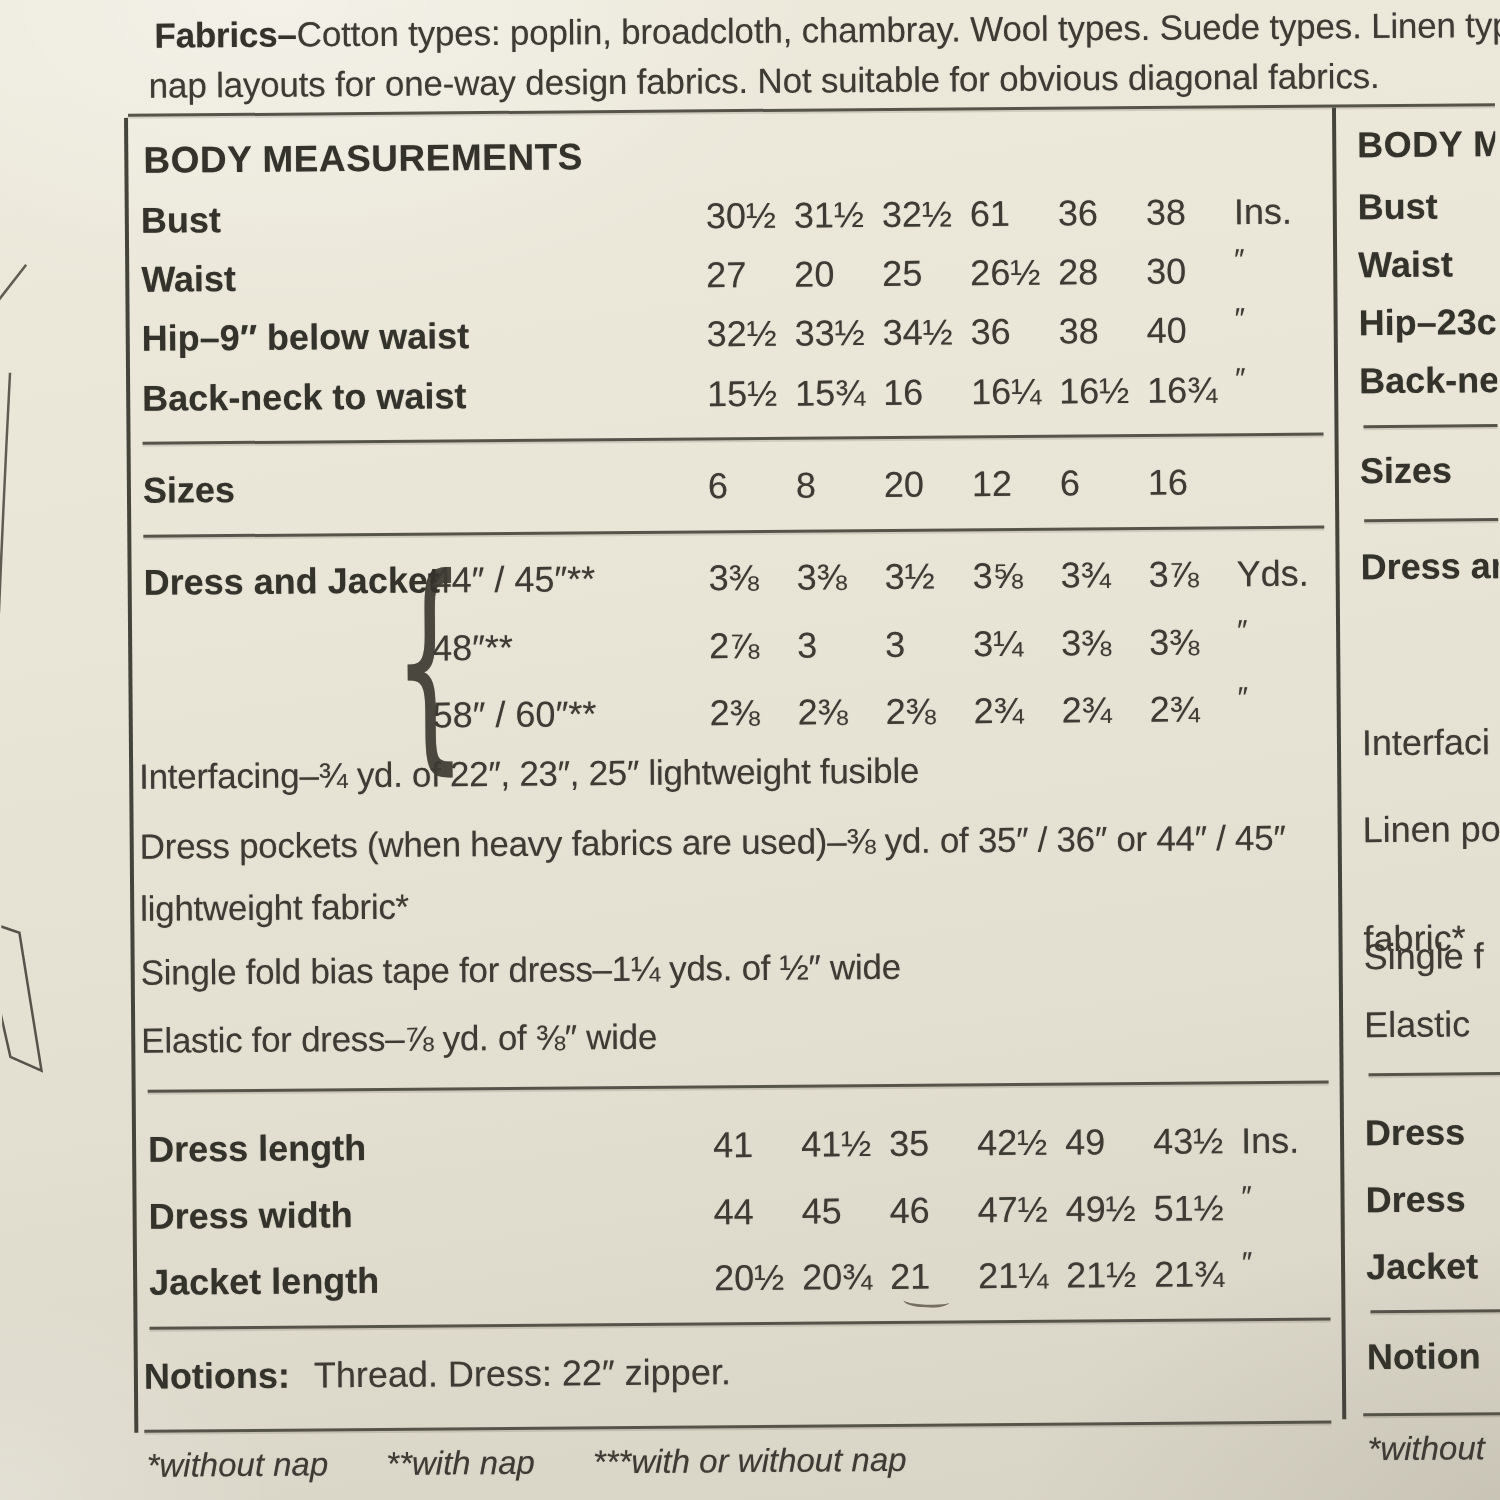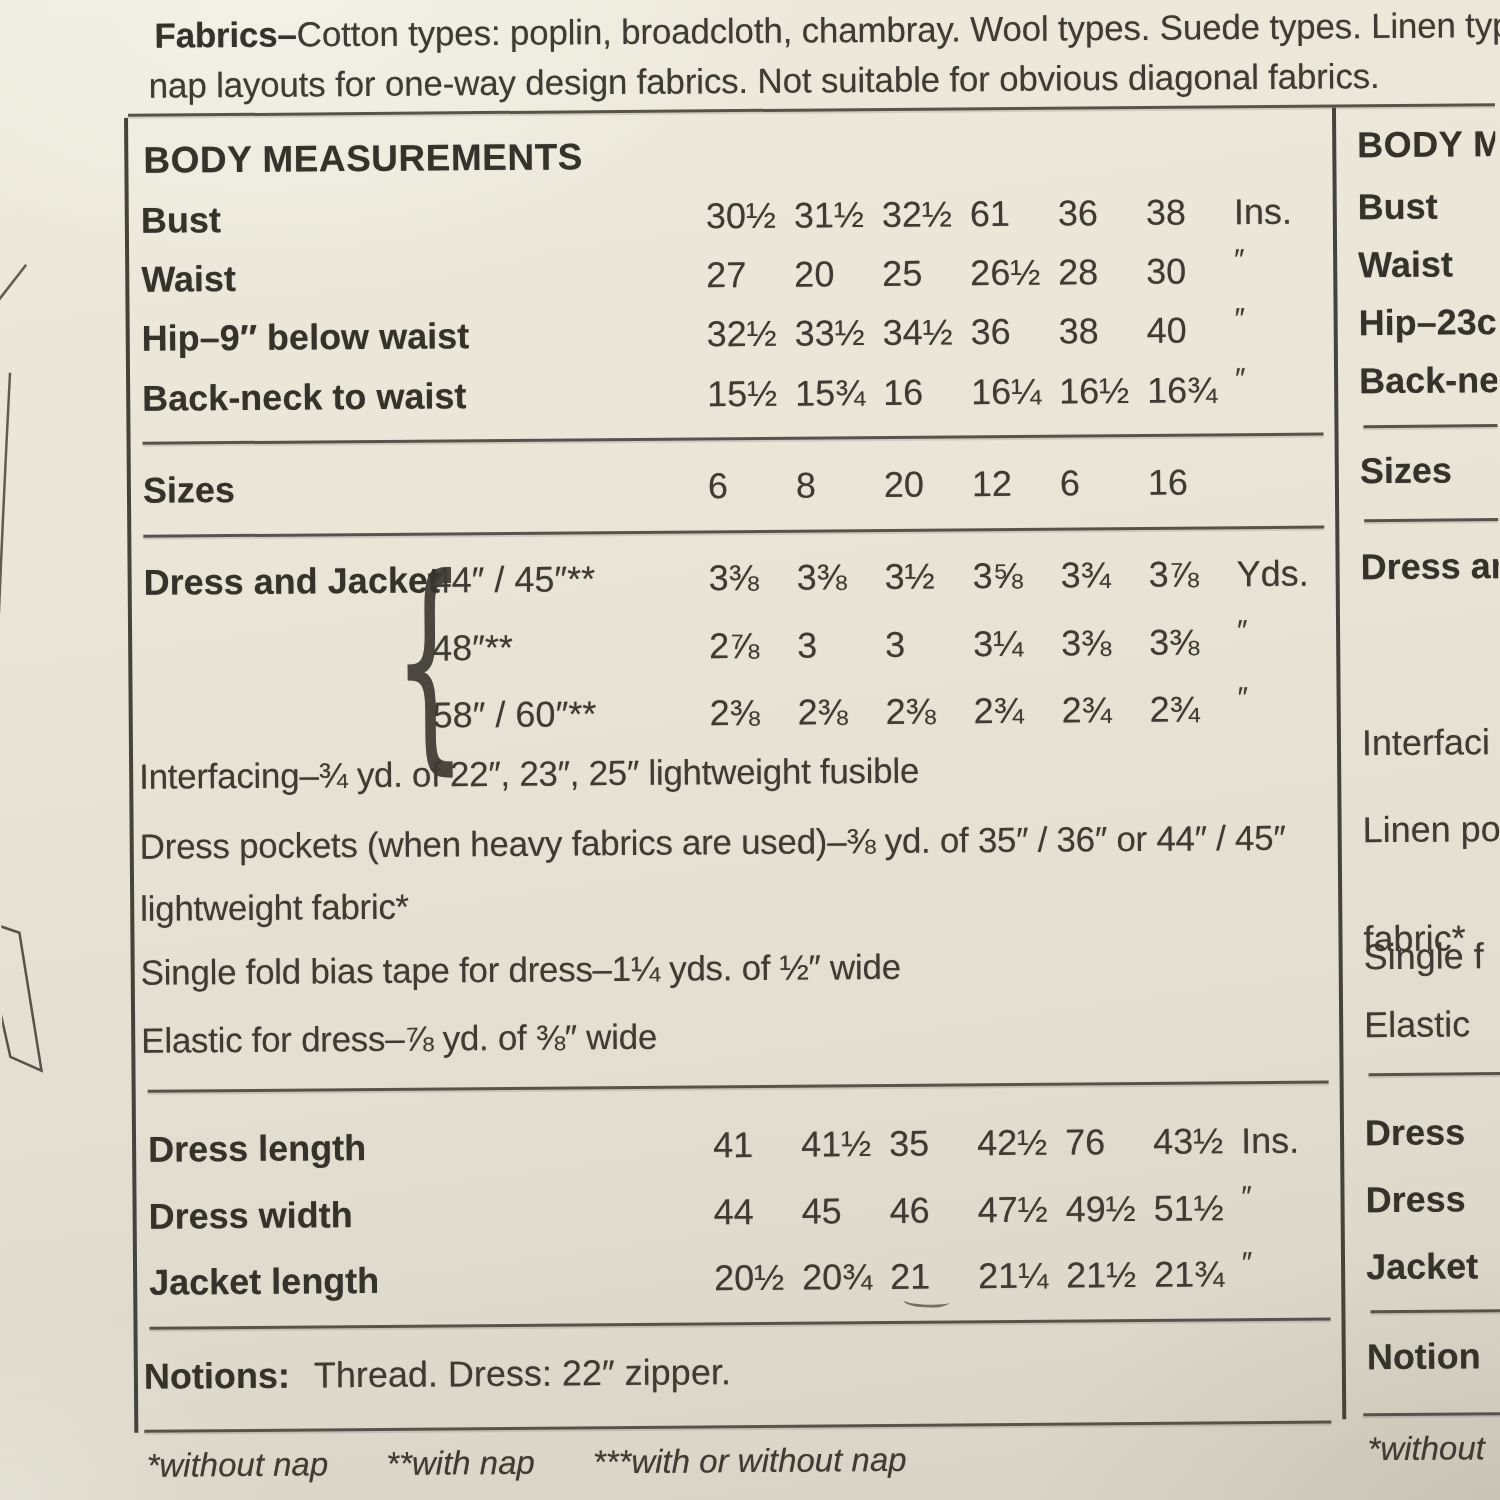--- a/index.html
+++ b/index.html
@@ -172,21 +172,21 @@
     <div class="note" style="top:1016px">Elastic for dress–⅞ yd. of ⅜″ wide</div>
 
     <div class="rule" style="left:145px;top:1085px;width:1181px"></div>
 
     <div class="row" style="top:1125px">
       <span class="lbl">Dress length</span>
       <span>41</span>
       <span>41½</span>
       <span>35</span>
       <span>42½</span>
-      <span>76</span>
+      <span>49</span>
       <span>43½</span>
       <span>Ins.</span>
     </div>
 
     <div class="row" style="top:1192px">
       <span class="lbl">Dress width</span>
       <span>44</span>
       <span>45</span>
       <span>46</span>
       <span>47½</span>

